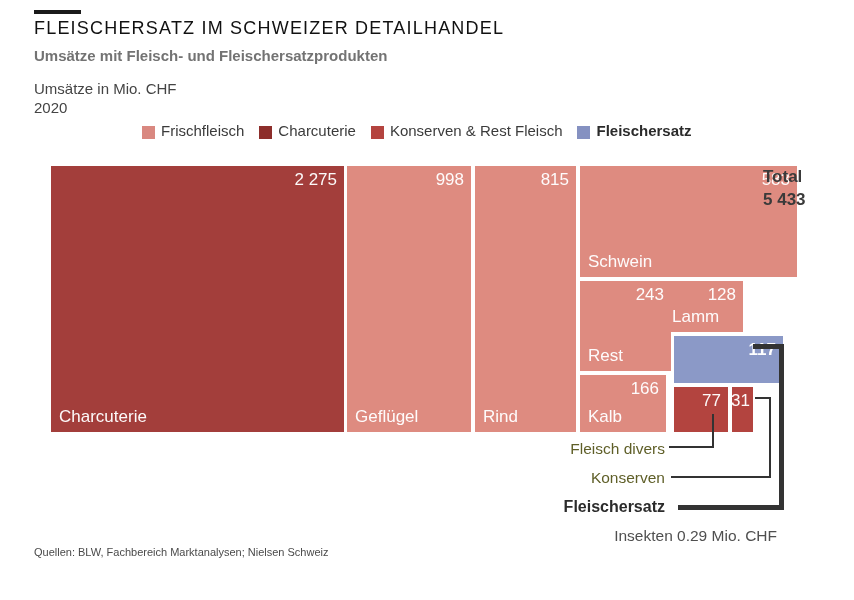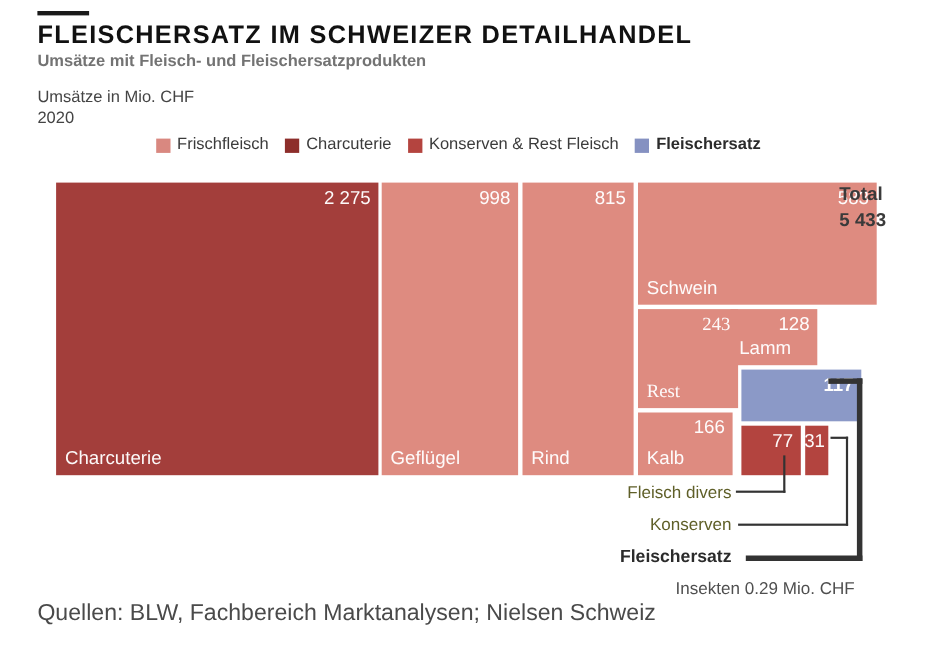--- a/index.html
+++ b/index.html
@@ -1,21 +1,21 @@
 <!DOCTYPE html>
 <html><head>
 <meta charset="utf-8">
 <style>
   html,body{margin:0;padding:0;background:#fff;}
   .page{position:relative;width:854px;height:600px;background:#ffffff;overflow:hidden;
         font-family:"Liberation Sans", sans-serif;}
 
   
   .title-bar{position:absolute;left:34px;top:10px;width:47px;height:4px;background:#1a1a1a;}
-  .page-title{position:absolute;left:34px;top:18px;font-size:23px;font-weight:bold;
+  .page-title{position:absolute;left:34px;top:18px;font-size:18px;font-weight:normal;
               color:#111;letter-spacing:1.2px;}
   .page-subtitle{position:absolute;left:34px;top:47px;font-size:15px;font-weight:bold;color:#737373;}
   .unit-line{position:absolute;left:34px;top:80px;font-size:15px;color:#444;}
   .year-line{position:absolute;left:34px;top:99px;font-size:15px;color:#444;}
 
   
   .legend{position:absolute;left:142px;top:122px;display:flex;align-items:center;gap:15px;
           font-size:15px;color:#3b3b3b;}
   .legend-item{display:flex;align-items:flex-end;gap:6px;}
   .legend-swatch{width:13px;height:13px;display:inline-block;}
@@ -34,21 +34,21 @@
 
   
   .line{position:absolute;background:#333;}
 
   
   .callout{position:absolute;right:189px;font-size:15.5px;color:#5f5f28;white-space:nowrap;}
   .callout.strong{font-weight:bold;color:#2b2b2b;font-size:16px;}
   .annotation{position:absolute;right:77px;top:527px;font-size:15.5px;color:#4f4f4f;white-space:nowrap;}
 
   
-  .source{position:absolute;left:34px;top:546px;font-size:21px;color:#4a4a4a;}
+  .source{position:absolute;left:34px;top:546px;font-size:11px;color:#4a4a4a;}
 </style>
 </head>
 <body>
 
 <div class="page">
 
   <div class="title-bar"></div>
   <div class="page-title">FLEISCHERSATZ IM SCHWEIZER DETAILHANDEL</div>
   <div class="page-subtitle">Umsätze mit Fleisch- und Fleischersatzprodukten</div>
   <div class="unit-line">Umsätze in Mio. CHF</div>
@@ -82,21 +82,21 @@
     <span class="lbl">Geflügel</span>
   </div>
   <div class="block" style="left: 475px; top: 166px; width: 101px; height: 266px; background: rgb(222, 139, 128);">
     <span class="val">815</span>
     <span class="lbl">Rind</span>
   </div>
   <div class="block" style="left: 580px; top: 166px; width: 173px; height: 111px; background: rgb(222, 139, 128); padding-left: 44px;">
     <span class="val">583</span>
     <span class="lbl">Schwein</span>
   </div>
-  <div class="block" style="left: 580px; top: 281px; width: 91px; height: 90px; background: rgb(222, 139, 128); font-family: Liberation Serif, serif;">
+  <div class="block" style="left: 580px; top: 281px; width: 91px; height: 90px; background: rgb(222, 139, 128);">
     <span class="val">243</span>
     <span class="lbl">Rest</span>
   </div>
   <div class="block" style="left: 664px; top: 281px; width: 79px; height: 51px; background: rgb(222, 139, 128);">
     <span class="val">128</span>
     <span class="lbl">Lamm</span>
   </div>
   <div class="block boldval" style="left: 674px; top: 336px; width: 79px; height: 47px; background: rgb(139, 153, 199); padding-left: 30px;">
     <span class="val">117</span>
   </div>

